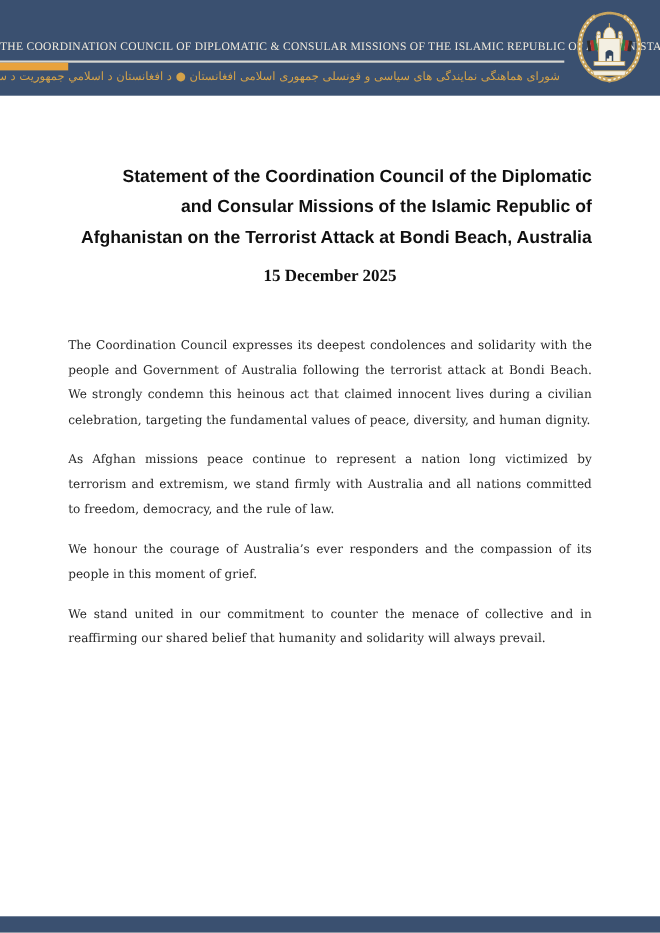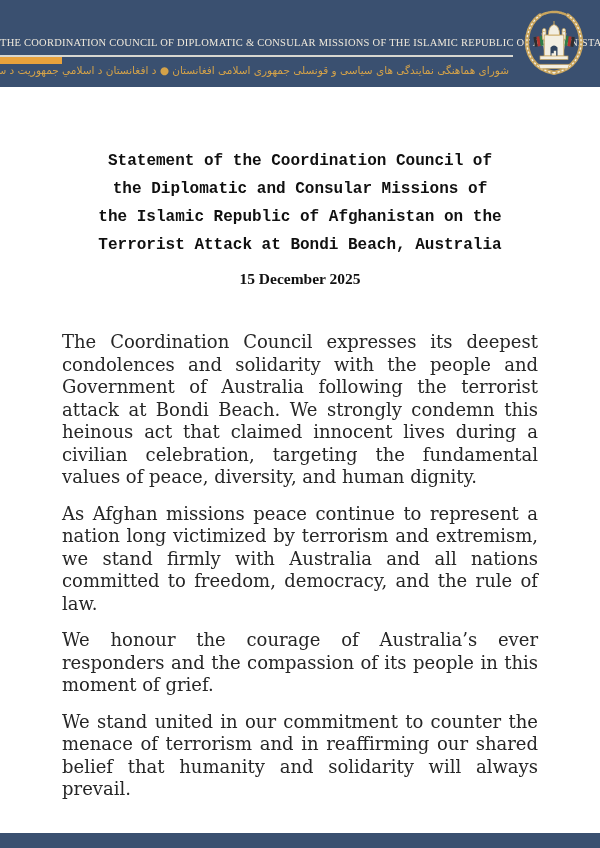--- a/index.html
+++ b/index.html
@@ -29,32 +29,32 @@
   .rule-accent{position:absolute;top:57px;left:0;width:62px;height:7px;background:var(--accent-gold);}
   .org-fa{
     position:absolute;top:63px;left:4px;width:505px;text-align:center;
     direction:rtl;font-size:10.5px;line-height:14px;color:var(--fa-gold);
     font-family:"DejaVu Sans",sans-serif;white-space:nowrap;
   }
   .emblem{position:absolute;top:7px;right:11px;width:70px;height:70px;}
   
   .doc{position:absolute;top:87px;left:62px;width:476px;color:var(--ink);}
   .title{
-    margin:60px 0 0;text-align:center;color:#101010;
+    margin:60px 0 0;text-align:right;color:#101010;
     font-weight:bold;font-size:16px;line-height:28px;
-    font-family:Liberation Mono, monospace;text-wrap:balance;
+    font-family:Liberation Sans, sans-serif;text-wrap:balance;
   }
   .date{
     margin:10px 0 0;text-align:center;color:#101010;
     font-weight:bold;font-size:15.5px;line-height:20px;
     font-family:"Liberation Serif",serif;
   }
   .body-text{margin-top:42px;}
   .body-text p{
-    margin:0 0 14px;font-size:18px;line-height:22.5px;
+    margin:0 0 14px;font-size:11px;line-height:22.5px;
     text-align:justify;font-family:"DejaVu Serif",serif;color:var(--ink);
   }
   
   .band-bottom{position:absolute;bottom:0;left:0;width:600px;height:15px;background:var(--band-navy);}
 </style>
 </head>
 <body>
 
 <div class="page">
 
@@ -105,19 +105,19 @@
     </div>
   </div>
 
   <div class="doc">
     <h1 class="title">Statement of the Coordination Council of the Diplomatic and Consular Missions of the Islamic Republic of Afghanistan on the Terrorist Attack at Bondi Beach, Australia</h1>
     <div class="date">15 December 2025</div>
     <div class="body-text">
       <p>The Coordination Council expresses its deepest condolences and solidarity with the people and Government of Australia following the terrorist attack at Bondi Beach. We strongly condemn this heinous act that claimed innocent lives during a civilian celebration, targeting the fundamental values of peace, diversity, and human dignity.</p>
       <p>As Afghan missions peace continue to represent a nation long victimized by terrorism and extremism, we stand firmly with Australia and all nations committed to freedom, democracy, and the rule of law.</p>
       <p>We honour the courage of Australia’s ever responders and the compassion of its people in this moment of grief.</p>
-      <p>We stand united in our commitment to counter the menace of terrorism and in reaffirming our shared belief that humanity and solidarity will always prevail.</p>
+      <p>We stand united in our commitment to counter the menace of collective and in reaffirming our shared belief that humanity and solidarity will always prevail.</p>
     </div>
   </div>
 
   <div class="band-bottom"></div>
 
 </div>
 
 </body></html>

